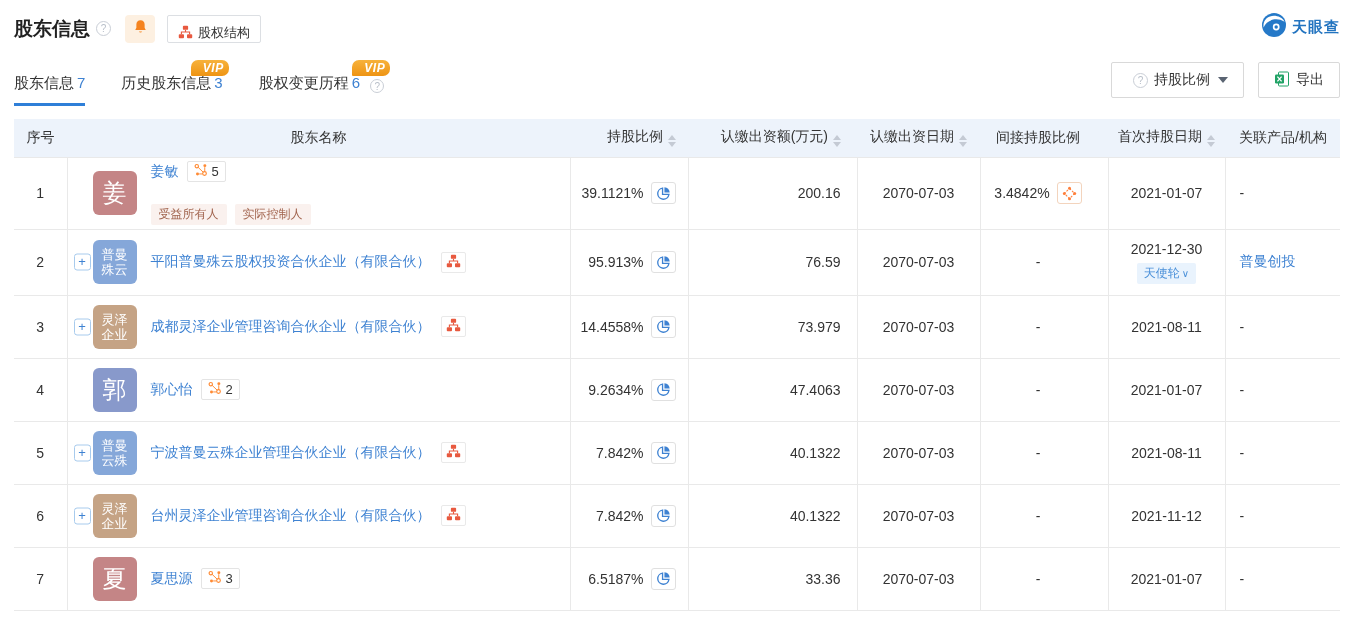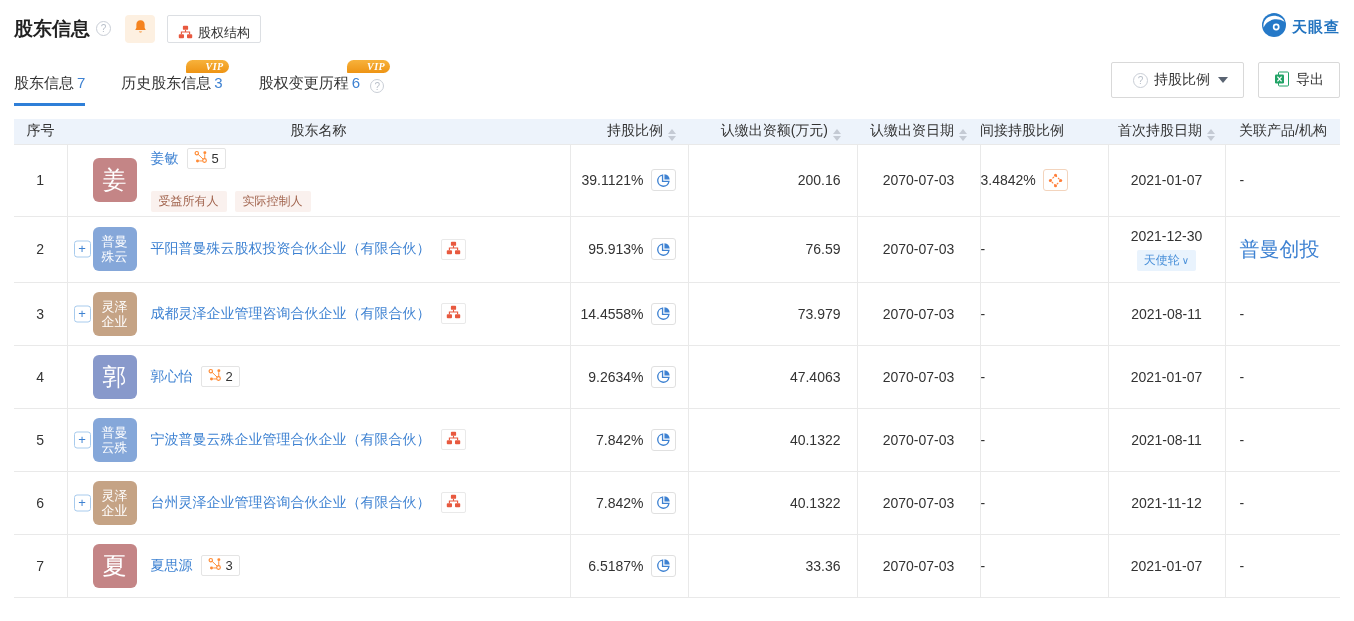--- a/index.html
+++ b/index.html
@@ -14,42 +14,42 @@
   .equity-btn { height:28px; border:1px solid #dcdfe3; border-radius:2px; padding:0 10px; margin-left:12px; background:#fff; display:flex; align-items:flex-end; gap:5px; font-size:13px; color:#333; cursor:pointer; }
   .brand { position:absolute; right:0; top:12px; display:flex; align-items:center; gap:5px; }
   .brand-text { font-size:15px; font-weight:700; color:#2374c0; letter-spacing:1px; }
 
   
   .tabbar { position:relative; margin-top:18px; height:44px; }
   .tabs { display:flex; gap:36px; position:absolute; bottom:0; left:0; }
   .tab { position:relative; font-size:15px; color:#333; padding-bottom:13px; cursor:pointer; white-space:nowrap; }
   .tab .count { color:#3e82d2; margin-left:3px; }
   .tab.active { border-bottom:3px solid #2f7fd8; padding-bottom:10px; }
-  .vip-badge { position:absolute; top:-14px; right:-6px; background:linear-gradient(180deg,#f7b23c,#ee9414); color:#fff; font-size:10px; font-weight:700; font-style:italic; padding:1px 5px 1px 20px; border-radius:7px 7px 7px 1px; letter-spacing:.5px;font-family:Liberation Serif, serif; }
+  .vip-badge { position:absolute; top:-14px; right:-6px; background:linear-gradient(180deg,#f7b23c,#ee9414); color:#fff; font-size:12px; font-weight:700; font-style:italic; padding:1px 5px 1px 12px; border-radius:7px 7px 7px 1px; letter-spacing:.5px; }
   .tab .help-circle { width:14px; height:14px; vertical-align:-2px; }
   .toolbar { position:absolute; right:0; top:0; display:flex; gap:8px; }
   .tool-btn { height:36px; border:1px solid #d9d9d9; border-radius:2px; background:#fff; display:flex; align-items:center; padding:0 15px; font-size:14px; color:#333; gap:6px; cursor:pointer; }
   .tool-btn.export { margin-left:6px;justify-content:space-between; }
   .caret-down { width:0; height:0; border-left:5px solid transparent; border-right:5px solid transparent; border-top:6px solid #5a6472; margin-left:2px; }
 
   
   table { width:100%; border-collapse:collapse; table-layout:fixed; margin-top:13px; }
-  thead th { background:#edf3fb; height:25px; font-weight:400; font-size:14px; color:#333; white-space:nowrap; }
+  thead th { background:#edf3fb; height:38px; font-weight:400; font-size:14px; color:#333; white-space:nowrap; }
   tbody td { border-top:1px solid #e9e9e9; font-size:14px; height:63px; }
   tbody tr:last-child td { border-bottom:1px solid #e9e9e9; }
   tbody td + td { border-left:1px solid #e9e9e9; }
   tbody tr.tall td { height:72px; }
   tbody tr.mid td { height:66px; }
   .col0 { text-align:center; }
   th.col1 { text-align:center; }
   td.col1 { text-align:left; }
   .col2 { text-align:right; padding-right:12px; }
   .col3 { text-align:right; padding-right:16px; }
   .col4 { text-align:center; }
-  .col5 { text-align:left; padding-right:12px; }
+  .col5 { text-align:center; padding-right:12px; }
   .col6 { text-align:center; }
   .col7 { text-align:left; padding-left:14px; }
   .sort-icon { display:inline-flex; flex-direction:column; gap:2px; margin-left:5px; vertical-align:1px; }
   .sort-icon i { display:block; width:0; height:0; border-left:4px solid transparent; border-right:4px solid transparent; }
   .sort-icon .up { border-bottom:5px solid #c4cad4; }
   .sort-icon .down { border-top:5px solid #c4cad4; }
 
   .name-inner { display:flex; align-items:center; position:relative; padding-left:25px; }
   .expand-btn { position:absolute; left:6px; top:50%; transform:translateY(-50%); width:17px; height:17px; border:1px solid #a8cbed; border-radius:3px; background:#fff; color:#3e82d2; font-size:13px; line-height:14px; text-align:center; cursor:pointer; }
   .avatar { width:44px; height:44px; border-radius:6px; color:#fff; display:flex; flex-direction:column; align-items:center; justify-content:center; margin-right:14px; flex:none; }
@@ -62,21 +62,21 @@
   .red-tag { background:#faf1ee; color:#a2654f; font-size:12px; padding:2px 8px; border-radius:2px; white-space:nowrap; }
   .name-top { display:flex; align-items:center; }
 
   .ratio-wrap { display:inline-flex; align-items:center; gap:7px; }
   .icon-box { display:inline-flex; align-items:center; justify-content:center; width:25px; height:22px; border:1px solid #e0e0e0; border-radius:3px; background:#fff; cursor:pointer; }
   .icon-box.orange { border-color:#f3d4bd; }
 
   .fund-tag { display:inline-flex; align-items:center; background:#e9f3fd; color:#4a90d9; font-size:12px; padding:2px 7px; border-radius:2px; margin-top:6px; cursor:pointer; gap:2px; }
   .fund-caret { font-size:10px; }
   .dash { color:#333; }
-  .related-link { color:#3e82d2; text-decoration:none; cursor:pointer; font-size:20px; }
+  .related-link { color:#3e82d2; text-decoration:none; cursor:pointer; font-size:14px; }
 </style>
 </head>
 <body>
 
 <div class="wrap">
 
   <div class="topbar">
     <span class="page-title">股东信息</span>
     <span class="help-circle">?</span>
     <span class="bell-btn">

